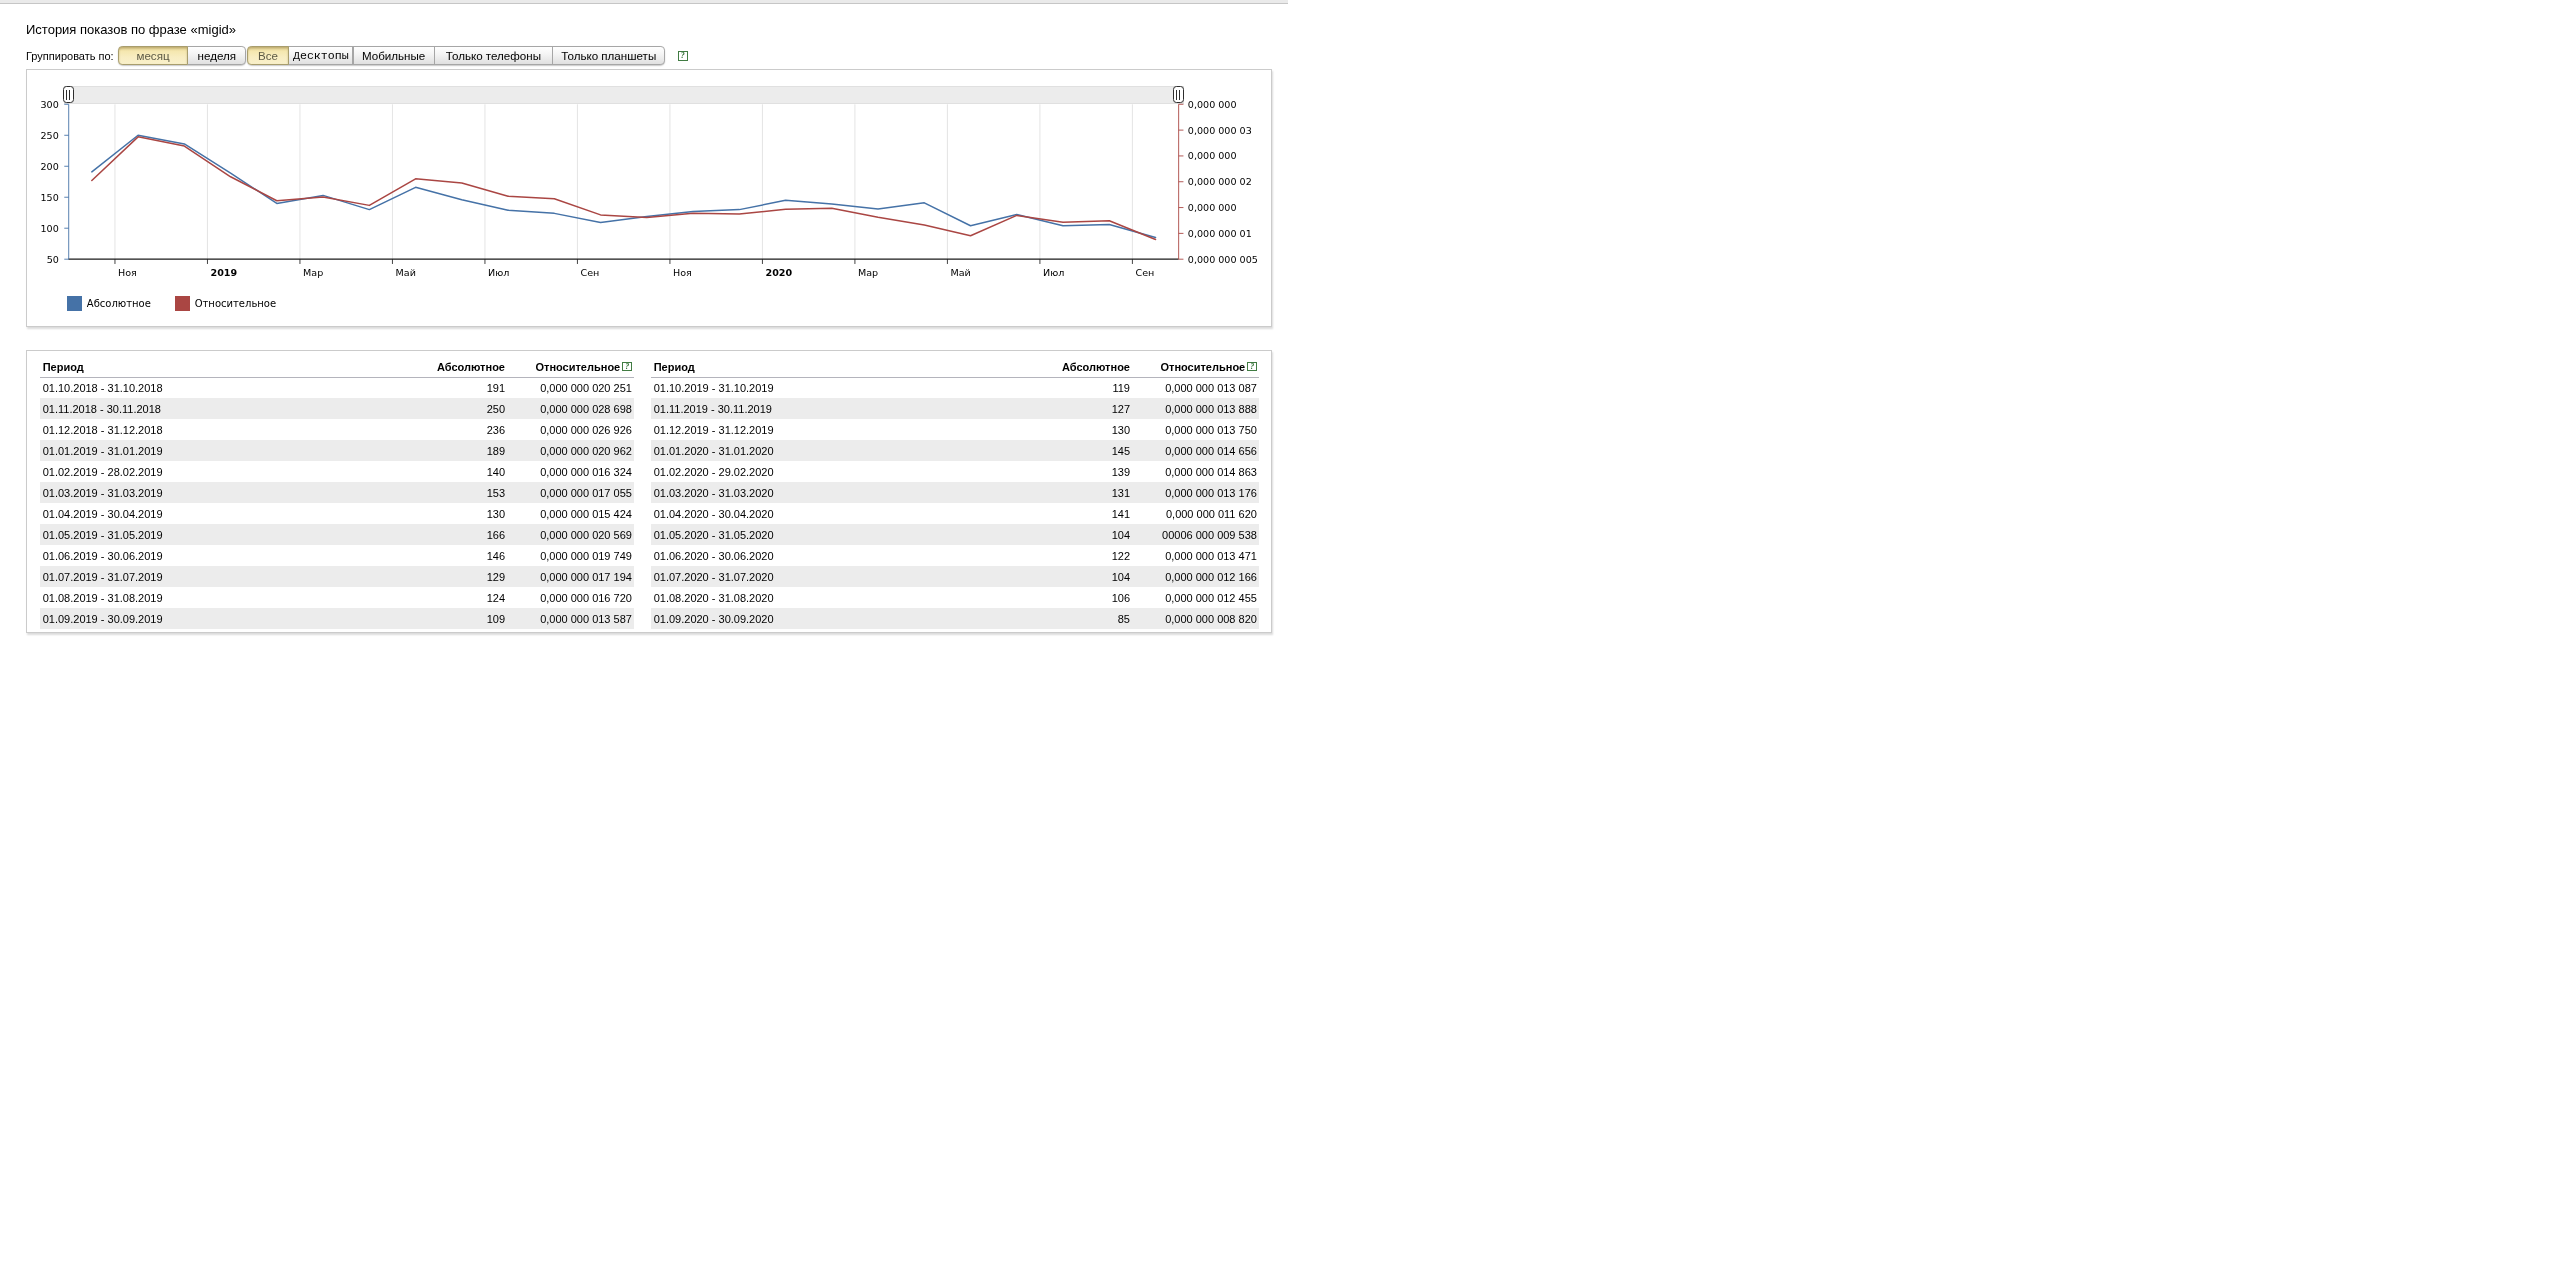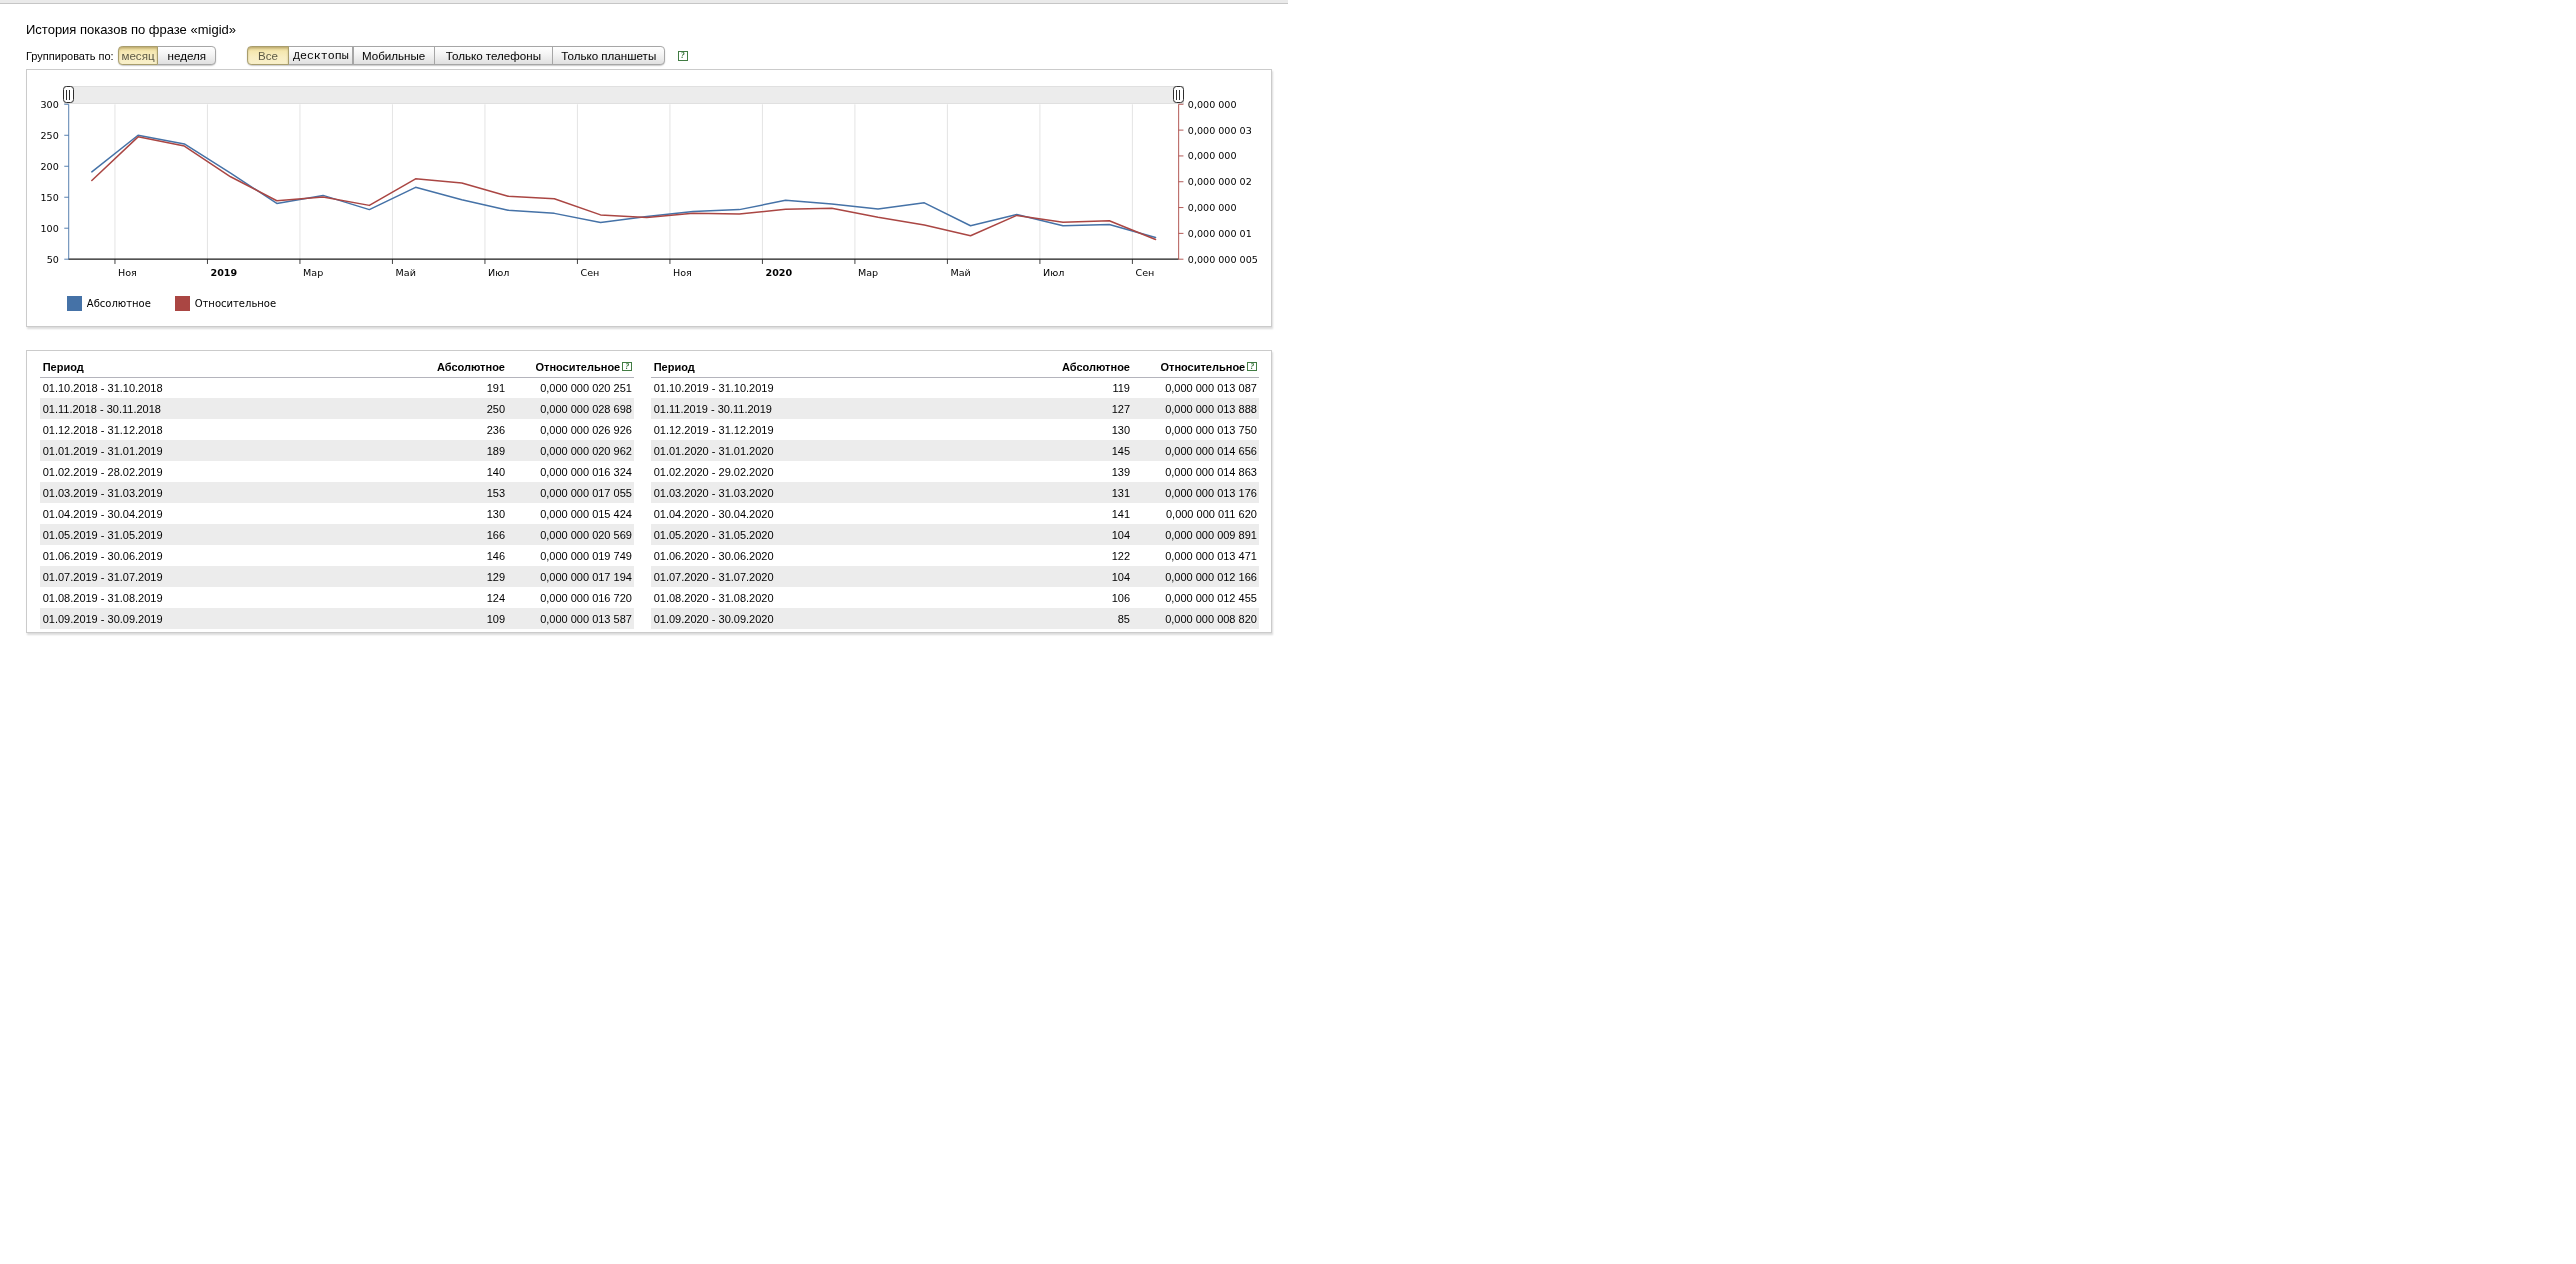--- a/index.html
+++ b/index.html
@@ -74,21 +74,21 @@
 </head>
 <body>
 
 <div class="topstrip"></div>
 
 <div class="page">
 
   <h1 class="title">История показов по фразе «migid»</h1>
 
   <span class="toolbar-label">Группировать по:</span>
-  <span class="btn-group g1" id="grouping-buttons"><span class="btn selected" style="width: 40px;">месяц</span><span class="btn" style="width: 59px;">неделя</span></span>
+  <span class="btn-group g1" id="grouping-buttons"><span class="btn selected" style="width: 70px;">месяц</span><span class="btn" style="width: 59px;">неделя</span></span>
   <span class="btn-group g2" id="device-buttons"><span class="btn selected" style="width: 42px;">Все</span><span class="btn" style="width: 65px; font-family: Liberation Mono, monospace;">Десктопы</span><span class="btn" style="width: 82px;">Мобильные</span><span class="btn" style="width: 119px;">Только телефоны</span><span class="btn" style="width: 113px;">Только планшеты</span></span>
   <span class="help-icon toolbar">?</span>
 
   <div class="panel chart-panel">
     <div class="nav-track"></div>
     <div class="nav-handle left">
         <span class="grip"></span>
       </div>
     <div class="nav-handle right">
         <span class="grip"></span>
@@ -290,21 +290,21 @@
               <td class="rel">0,000 000 013 176</td>
             </tr>
             <tr>
               <td>01.04.2020 - 30.04.2020</td>
               <td class="num">141</td>
               <td class="rel">0,000 000 011 620</td>
             </tr>
             <tr>
               <td>01.05.2020 - 31.05.2020</td>
               <td class="num">104</td>
-              <td class="rel">0,000 000 009 891</td>
+              <td class="rel">00006 000 009 538</td>
             </tr>
             <tr>
               <td>01.06.2020 - 30.06.2020</td>
               <td class="num">122</td>
               <td class="rel">0,000 000 013 471</td>
             </tr>
             <tr>
               <td>01.07.2020 - 31.07.2020</td>
               <td class="num">104</td>
               <td class="rel">0,000 000 012 166</td>

